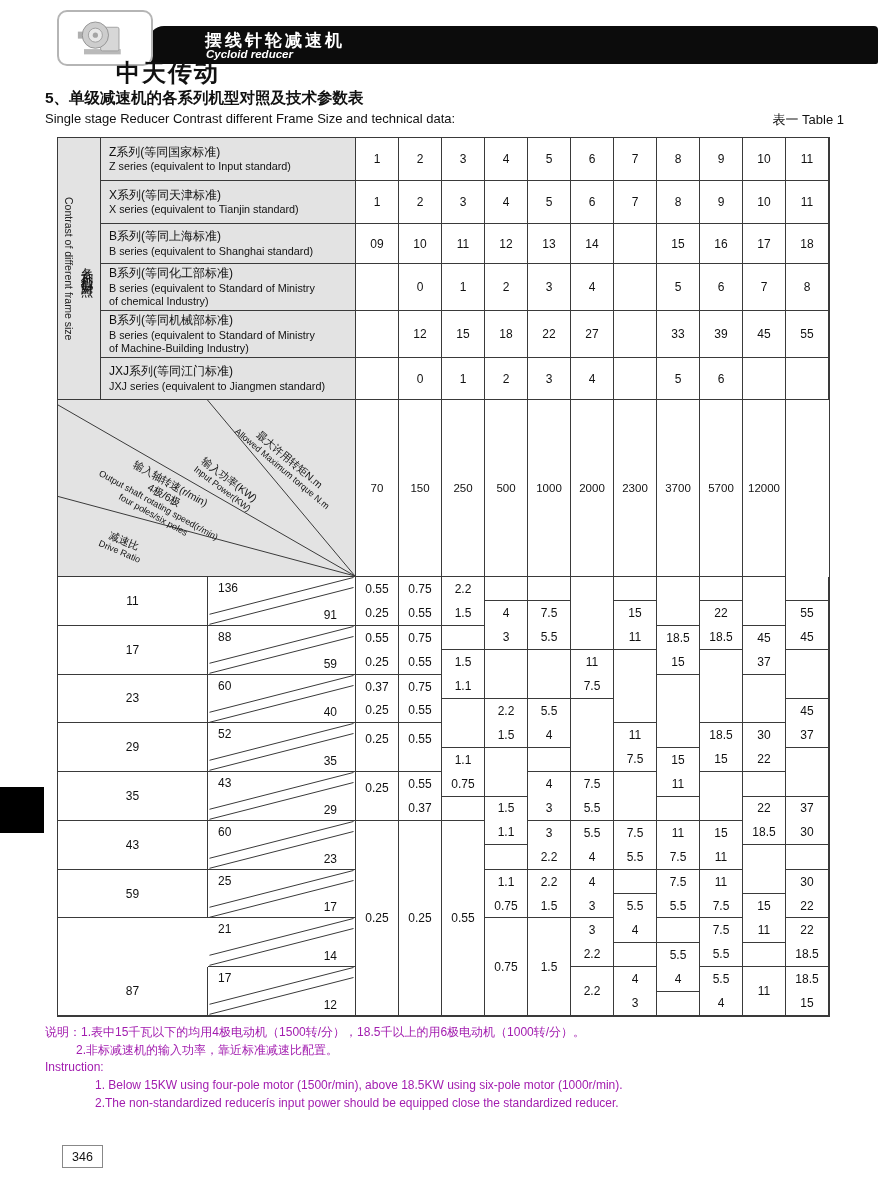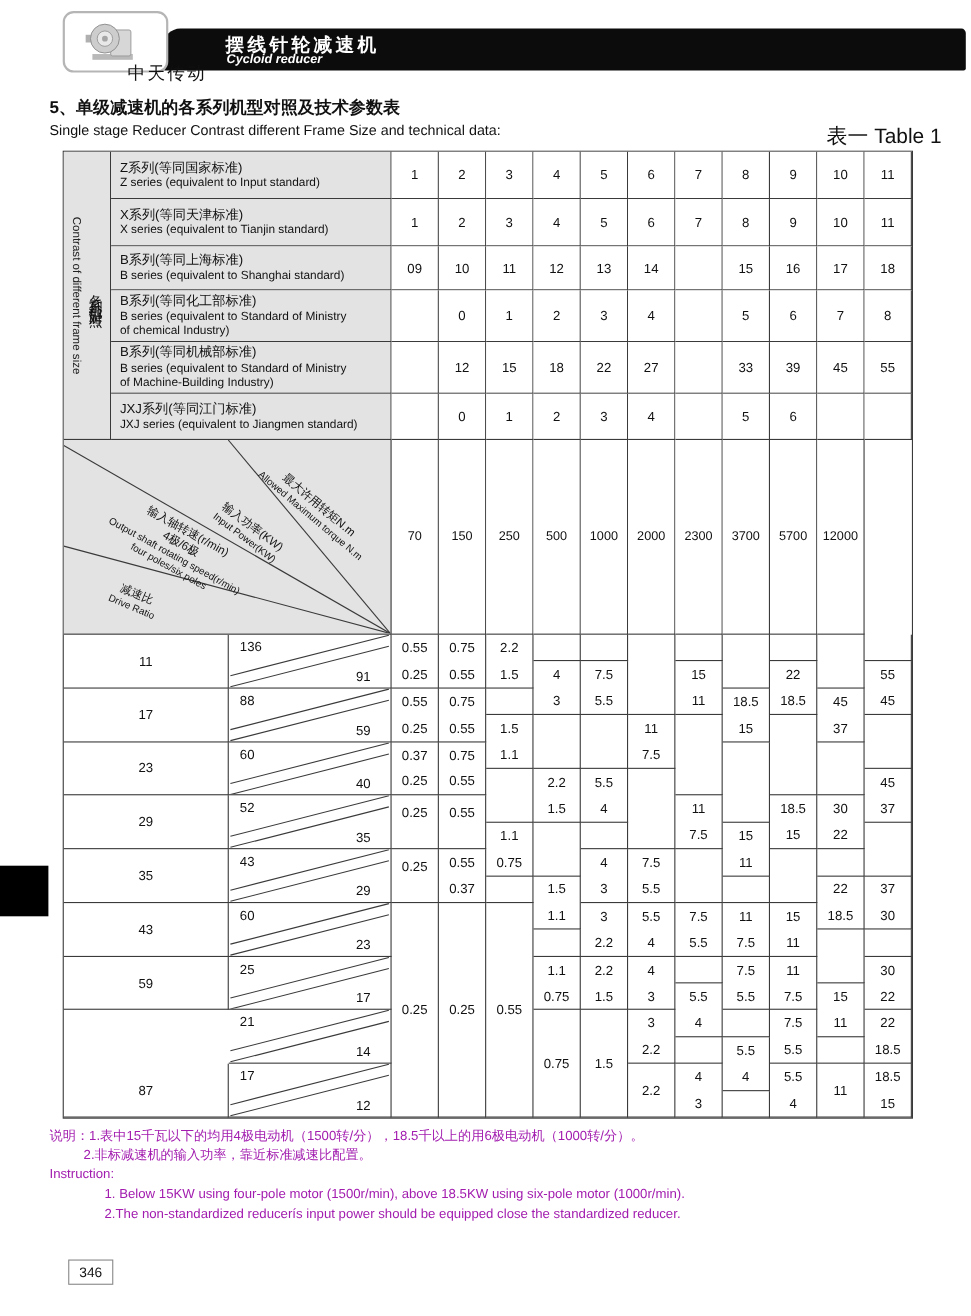--- a/index.html
+++ b/index.html
@@ -5,25 +5,25 @@
   html,body{margin:0;padding:0;background:#fff;}
   .page{position:relative;width:883px;height:1196px;background:#fff;overflow:hidden;
         font-family:"Liberation Sans","DejaVu Sans",sans-serif;color:#111;}
   
   .banner{position:absolute;left:148px;top:26px;width:730px;height:38px;background:#0c0c0c;
           border-radius:16px 4px 2px 2px;z-index:1;}
   .banner-zh{position:absolute;left:57px;top:3px;color:#fff;font-size:17px;font-weight:bold;letter-spacing:3px;}
   .banner-en{position:absolute;left:58px;top:22px;color:#fff;font-size:11.5px;font-weight:bold;font-style:italic;}
   .logo-frame{position:absolute;left:57px;top:10px;width:92px;height:52px;background:#fff;
               border:2px solid #b5b5b5;border-radius:10px;z-index:2;display:flex;align-items:center;justify-content:center;}
-  .brand{position:absolute;left:116px;top:57px;font-size:16px;font-weight:normal;z-index:3;letter-spacing:2px;}
+  .brand{position:absolute;left:116px;top:57px;font-size:24px;font-weight:bold;z-index:3;letter-spacing:2px;}
   
   .doc-title{position:absolute;left:45px;top:88px;font-size:15.5px;font-weight:bold;}
   .doc-sub{position:absolute;left:45px;top:111px;font-size:13px;}
-  .table-ref{position:absolute;right:27px;top:111px;font-size:19px;}
+  .table-ref{position:absolute;right:39px;top:111px;font-size:13px;}
   
   .table-wrap{position:absolute;left:57px;top:137px;border:1px solid #3a3a3a;background:#fff;}
   .cell{box-sizing:border-box;border-right:1px solid #3a3a3a;border-bottom:1px solid #3a3a3a;}
   .series-grid{display:grid;grid-template-columns:43px 255px repeat(11,43px);
                grid-template-rows:43px 43px 40px 47px 47px 42px;}
   .side-cell{grid-row:1/span 6;grid-column:1;background:#e3e3e3;display:flex;flex-direction:row;
              align-items:center;justify-content:center;gap:3px;padding:4px 0;}
   .side-en{writing-mode:vertical-rl;font-size:10.5px;color:#222;}
   .side-zh{writing-mode:vertical-rl;text-orientation:upright;font-size:12.5px;letter-spacing:3px;color:#111;}
   .label-cell{background:#e3e3e3;display:flex;flex-direction:column;justify-content:center;padding:2px 8px;}

